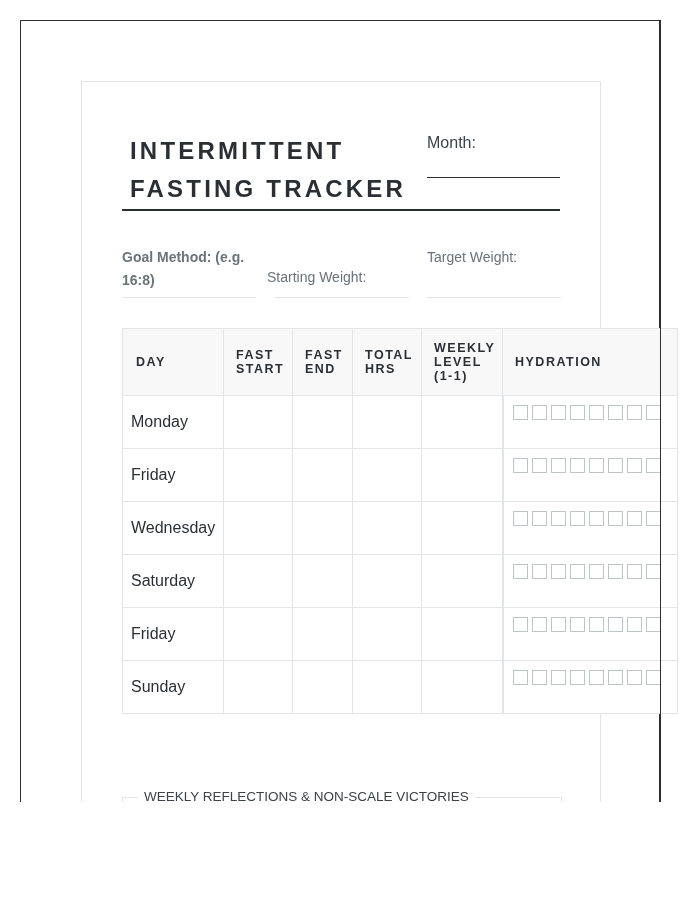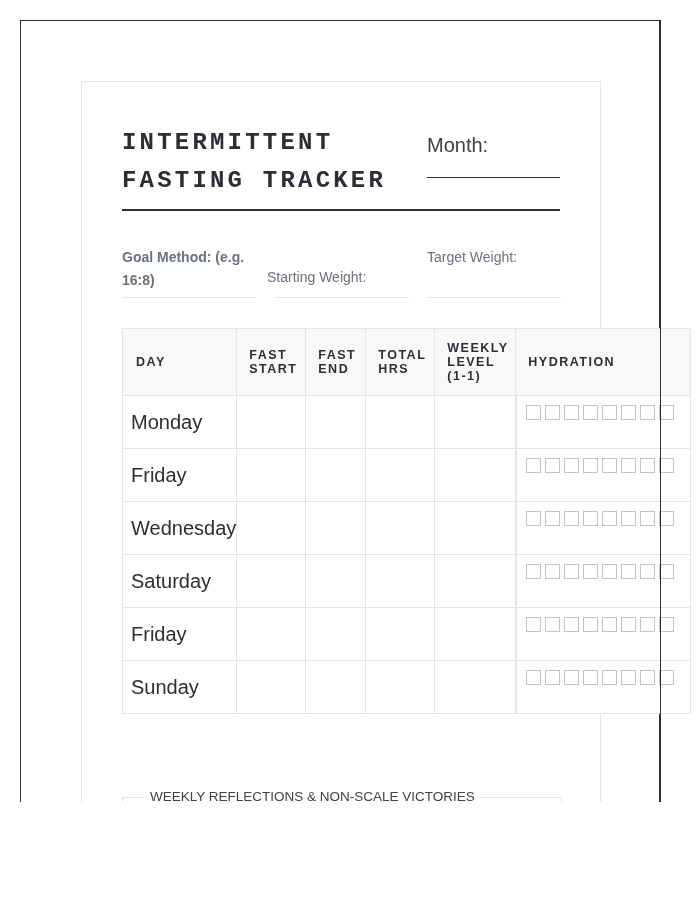--- a/index.html
+++ b/index.html
@@ -1,35 +1,35 @@
 <!DOCTYPE html>
 <html><head>
 <meta charset="utf-8">
 <style>
   html, body { margin:0; padding:0; background:#ffffff; }
   body { width:700px; height:900px; position:relative; overflow:hidden; font-family:"Liberation Sans", sans-serif; color:#2b2f33; }
   .clip { position:absolute; left:0; top:0; width:700px; height:802px; overflow:hidden; }
   .outer-frame { position:absolute; left:20px; top:20px; width:640px; height:800px; border:1px solid #2e2e2e; box-sizing:border-box; }
   .card { position:absolute; left:81px; top:81px; width:520px; height:760px; border:1px solid #e2e6e8; box-sizing:border-box; background:#fff; }
-  .title { position:absolute; left:122px; top:124px; font-weight:bold; font-size:24px; letter-spacing:3.2px; line-height:38px; color:#2b2f33; margin:0;font-family:Liberation Mono, monospace; }
-  .month-label { position:absolute; left:427px; top:134px; font-size:20px; color:#3d4246; }
+  .title { position:absolute; left:122px; top:124px; font-weight:bold; font-size:24px; letter-spacing:3.2px; line-height:38px; color:#2b2f33; margin:8px; }
+  .month-label { position:absolute; left:427px; top:134px; font-size:16px; color:#3d4246; }
   .month-line { position:absolute; left:427px; top:177px; width:133px; height:1px; background:#2b2f33; }
   .title-rule { position:absolute; left:122px; top:209px; width:438px; height:2px; background:#2b2f33; }
   .field { position:absolute; top:246px; width:134px; font-size:14px; line-height:23px; color:#6b7378; }
   .field-line { position:absolute; top:297px; width:134px; height:1px; background:#e2e6e8; }
   table.tracker { position:absolute; left:122px; top:328px; border-collapse:collapse; table-layout:fixed; }
   .tracker th, .tracker td { border:1px solid #e2e6e8; box-sizing:border-box; padding:0; }
   .tracker th { background:#f8f8f8; height:67px; font-size:12.5px; font-weight:bold; letter-spacing:1.5px; text-align:left; vertical-align:middle; line-height:14px; color:#2b2f33; padding-left:12px; }
   .tracker th.day-h { padding-left:13px;margin-left:26px; }
   .tracker td { height:53px; background:#fff; }
-  .tracker td.day { font-size:20px; color:#2b2f33; padding-left:8px; vertical-align:middle; }
+  .tracker td.day { font-size:16px; color:#2b2f33; padding-left:8px; vertical-align:middle; }
   .tracker td.hyd { border-left:2px solid #e2e6e8; vertical-align:top; padding:9px 0 0 9px; }
   .box { display:inline-block; width:15px; height:15px; border:1px solid #bfc4c7; box-sizing:border-box; margin-right:4px; vertical-align:top; }
   .reflect { position:absolute; left:122px; top:797px; width:438px; height:20px; border-top:1px solid #e2e6e8; border-left:1px solid #e2e6e8; border-right:1px solid #e2e6e8; }
-  .reflect-label { position:absolute; left:144px; top:789px; background:#fff; padding:0 6px; font-size:13.5px; color:#3d4246; }
+  .reflect-label { position:absolute; left:138px; top:789px; background:#fff; padding:0 6px; font-size:13.5px; color:#3d4246; }
   .right-edge { position:absolute; left:660px; top:20px; width:1px; height:782px; background:#2e2e2e; }
 </style>
 </head>
 <body>
 
 <div class="clip">
   <div class="outer-frame"></div>
   <div class="card"></div>
 
   <h1 class="title">

